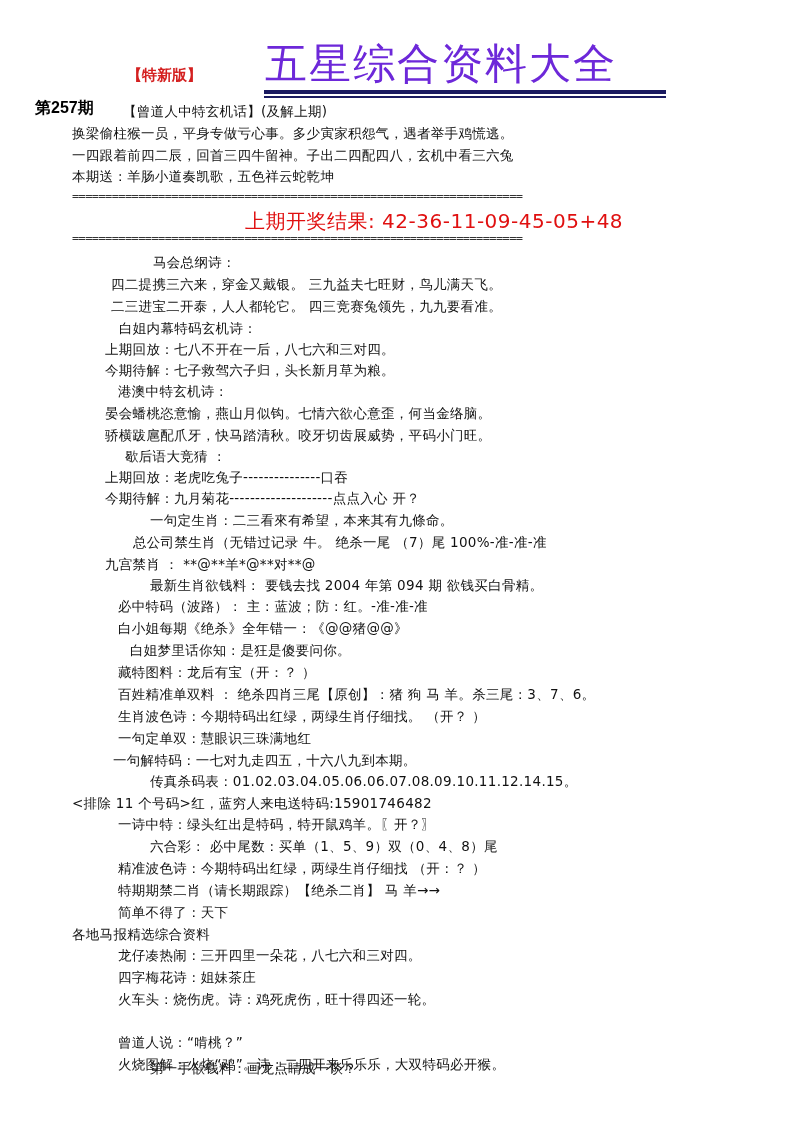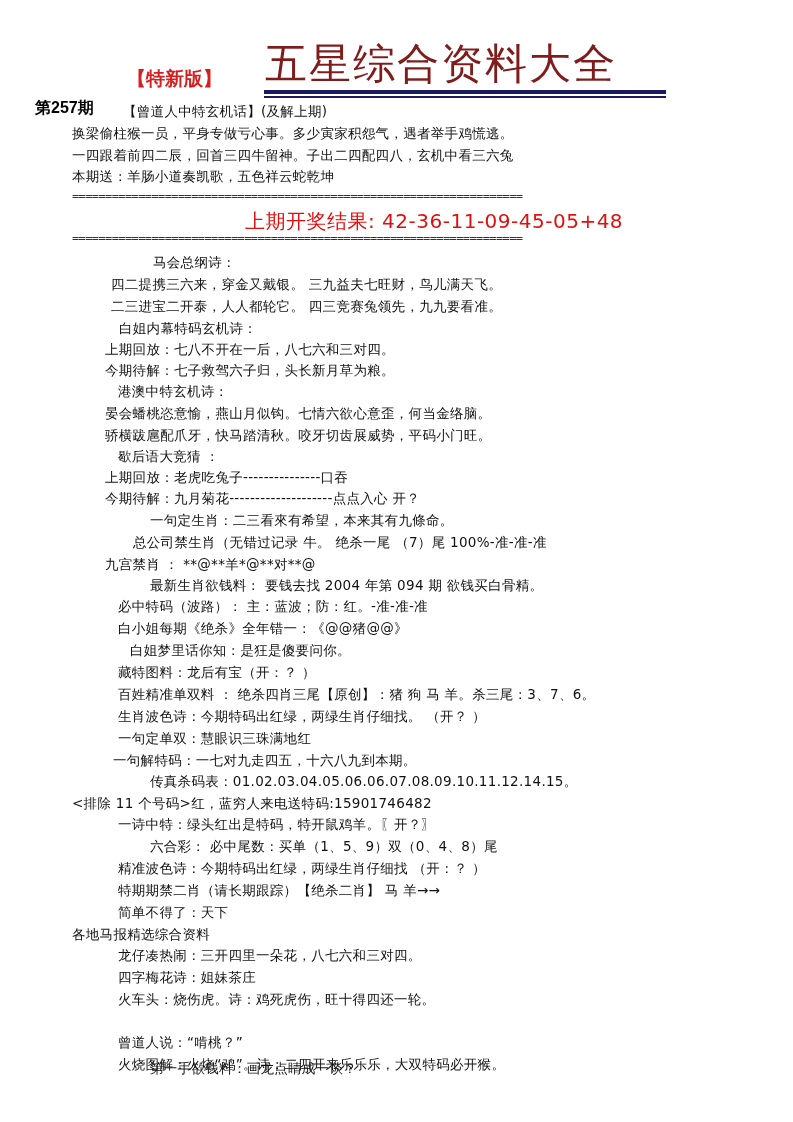--- a/index.html
+++ b/index.html
@@ -1,22 +1,22 @@
 <!DOCTYPE html>
 <html><head>
 <meta charset="utf-8">
 <style>
   html, body { margin: 0; padding: 0; background: #ffffff; }
   body { width: 793px; height: 1122px; position: relative; overflow: hidden;
          font-family: "DejaVu Sans", "Liberation Sans", sans-serif; color: #111; }
   .abs { position: absolute; white-space: nowrap; }
   .line { font-size: 13.5px; line-height: 17px; letter-spacing: 0.3px; }
-  .edition { left: 127px; top: 66px; font-size: 19px; font-weight: bold; color: #d42020;
+  .edition { left: 127px; top: 66px; font-size: 15px; font-weight: bold; color: #d42020;
              font-family: "DejaVu Serif", serif; }
-  .title { left: 265px; top: 36px; font-size: 42px; color: #7f1d1d; letter-spacing: 2px;
+  .title { left: 265px; top: 36px; font-size: 42px; color: #6d28d9; letter-spacing: 2px;
            font-family: "DejaVu Serif", "Liberation Serif", serif; }
   .title-rule1 { position: absolute; left: 264px; top: 90px; width: 402px; height: 4px; background: #1a1a60; }
   .title-rule2 { position: absolute; left: 264px; top: 96px; width: 402px; height: 2px; background: #1a1a60; }
   .issue { left: 35px; top: 98px; font-size: 16px; font-weight: bold; color: #000000;
            font-family: "Liberation Sans", sans-serif; }
   .rule { left: 72px; font-size: 12px; letter-spacing: -0.6px; color: #333;
           font-family: "DejaVu Sans Mono", monospace; }
   .result { left: 245px; top: 208px; font-size: 20px; color: #e01010; letter-spacing: 0.5px; }
 </style>
 </head>
@@ -39,21 +39,21 @@
     <div class="abs line" style="left: 72px; top: 168px;">本期送：羊肠小道奏凯歌，五色祥云蛇乾坤</div>
     <div class="abs line" style="left: 153px; top: 254px;">马会总纲诗：</div>
     <div class="abs line" style="left: 111px; top: 276px;">四二提携三六来，穿金又戴银。 三九益夫七旺财，鸟儿满天飞。</div>
     <div class="abs line" style="left: 111px; top: 298px;">二三进宝二开泰，人人都轮它。 四三竞赛兔领先，九九要看准。</div>
     <div class="abs line" style="left: 119px; top: 320px;">白姐内幕特码玄机诗：</div>
     <div class="abs line" style="left: 105px; top: 341px;">上期回放：七八不开在一后，八七六和三对四。</div>
     <div class="abs line" style="left: 105px; top: 362px;">今期待解：七子救驾六子归，头长新月草为粮。</div>
     <div class="abs line" style="left: 118px; top: 383px;">港澳中特玄机诗：</div>
     <div class="abs line" style="left: 105px; top: 405px;">晏会蟠桃恣意愉，燕山月似钩。七情六欲心意歪，何当金络脑。</div>
     <div class="abs line" style="left: 105px; top: 427px;">骄横跋扈配爪牙，快马踏清秋。咬牙切齿展威势，平码小门旺。</div>
-    <div class="abs line" style="left: 118px; top: 448px; text-align: center;">歇后语大竞猜 ：</div>
+    <div class="abs line" style="left: 125px; top: 448px; text-align: center;">歇后语大竞猜 ：</div>
     <div class="abs line" style="left: 105px; top: 469px;">上期回放：老虎吃兔子---------------口吞</div>
     <div class="abs line" style="left: 105px; top: 490px;">今期待解：九月菊花--------------------点点入心 开？</div>
     <div class="abs line" style="left: 150px; top: 512px;">一句定生肖：二三看來有希望，本来其有九條命。</div>
     <div class="abs line" style="left: 133px; top: 534px;">总公司禁生肖（无错过记录 牛。 绝杀一尾 （7）尾 100%-准-准-准</div>
     <div class="abs line" style="left: 105px; top: 556px;">九宫禁肖 ：            **@**羊*@**对**@</div>
     <div class="abs line" style="left: 150px; top: 577px;">最新生肖欲钱料：          要钱去找 2004 年第 094 期             欲钱买白骨精。</div>
     <div class="abs line" style="left: 118px; top: 598px;">必中特码（波路）： 主：蓝波；防：红。-准-准-准</div>
     <div class="abs line" style="left: 118px; top: 620px;">白小姐每期《绝杀》全年错一：《@@猪@@》</div>
     <div class="abs line" style="left: 118px; top: 642px; margin-left: 12px;">白姐梦里话你知：是狂是傻要问你。</div>
     <div class="abs line" style="left: 118px; top: 664px;">藏特图料：龙后有宝（开：？ ）</div>

